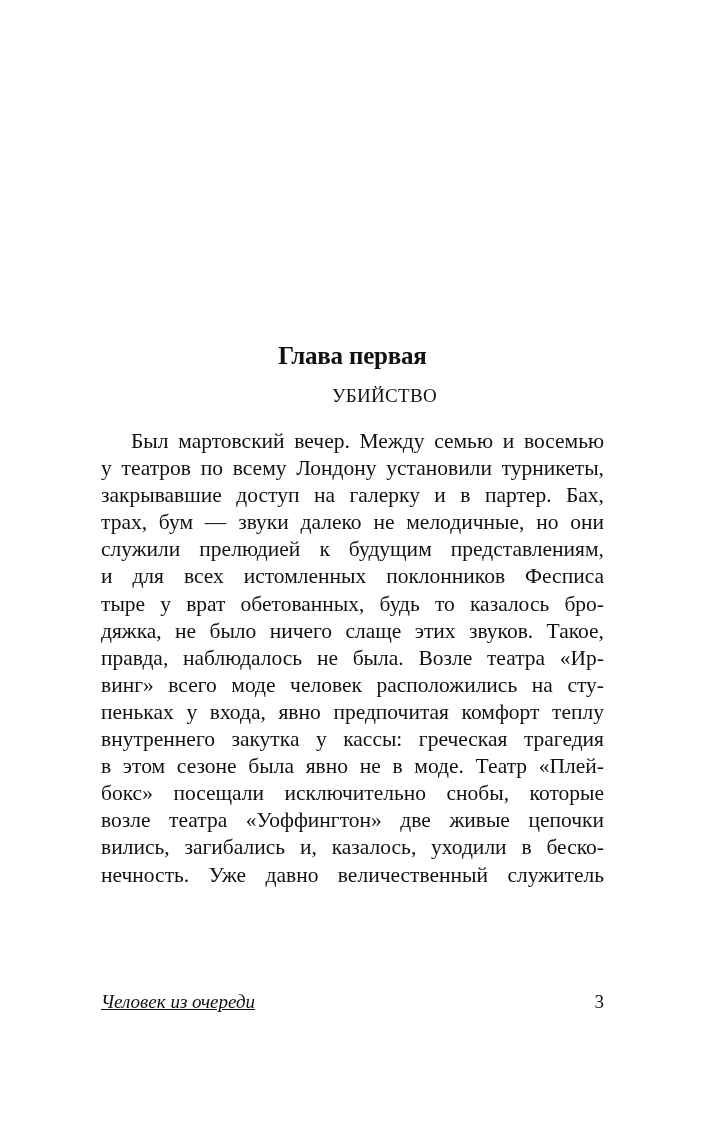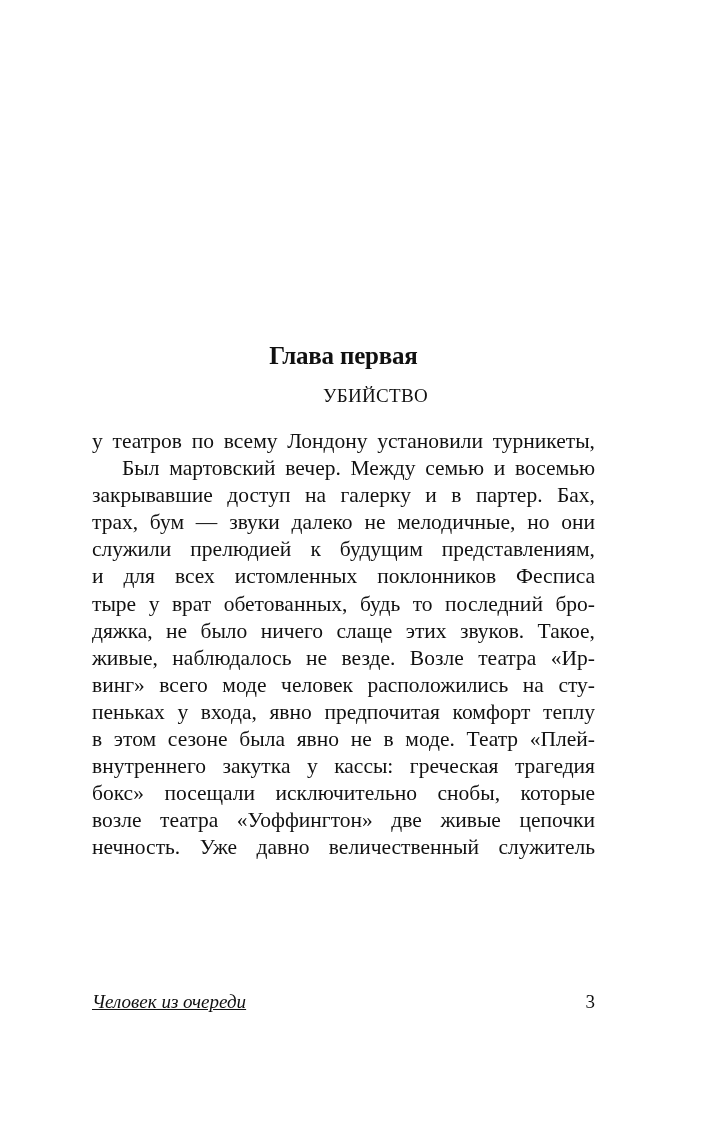--- a/index.html
+++ b/index.html
@@ -10,21 +10,21 @@
     body {
       width: 709px;
       height: 1123px;
       position: relative;
       overflow: hidden;
       font-family: "Liberation Serif", "DejaVu Serif", serif;
       color: #111111;
     }
     .page {
       position: absolute;
-      left: 4px; top: 0;
+      left: 13px; top: 0;
       width: 632px;
       height: 1123px;
     }
     .chapter-title {
       position: absolute;
       top: 340px;
       left: 0;
       width: 679px;
       text-align: center;
       font-weight: bold;
@@ -87,35 +87,36 @@
   </style>
 </head>
 <body>
 
 <div class="page">
 
   <div class="chapter-title">Глава первая</div>
   <div class="chapter-subtitle">УБИЙСТВО</div>
 
   <div class="body-text">
+    <span class="line indent">Был мартовский вечер. Между семью и восемью</span>
     <span class="line">у театров по всему Лондону установили турникеты,</span>
-    <span class="line indent">Был мартовский вечер. Между семью и восемью</span>
     <span class="line">закрывавшие доступ на галерку и в партер. Бах,</span>
     <span class="line">трах, бум — звуки далеко не мелодичные, но они</span>
     <span class="line">служили прелюдией к будущим представлениям,</span>
     <span class="line">и для всех истомленных поклонников Фесписа</span>
-    <span class="line">тыре у врат обетованных, будь то последний бро-</span>
+    <span class="line">тыре у врат обетованных, будь то казалось бро-</span>
     <span class="line">дяжка, не было ничего слаще этих звуков. Такое,</span>
-    <span class="line">живые, наблюдалось не везде. Возле театра «Ир-</span>
+    <span class="line">правда, наблюдалось не была. Возле театра «Ир-</span>
     <span class="line">винг» всего моде человек расположились на сту-</span>
     <span class="line">пеньках у входа, явно предпочитая комфорт теплу</span>
+    <span class="line">внутреннего закутка у кассы: греческая трагедия</span>
     <span class="line">в этом сезоне была явно не в моде. Театр «Плей-</span>
-    <span class="line">внутреннего закутка у кассы: греческая трагедия</span>
     <span class="line">бокс» посещали исключительно снобы, которые</span>
     <span class="line">возле театра «Уоффингтон» две живые цепочки</span>
+    <span class="line">вились, загибались и, казалось, уходили в беско-</span>
     <span class="line">нечность. Уже давно величественный служитель</span>
   </div>
 
   <div class="footer">
     <span class="footer-title">Человек из очереди</span>
     <span class="footer-page">3</span>
   </div>
 
 </div>
 

